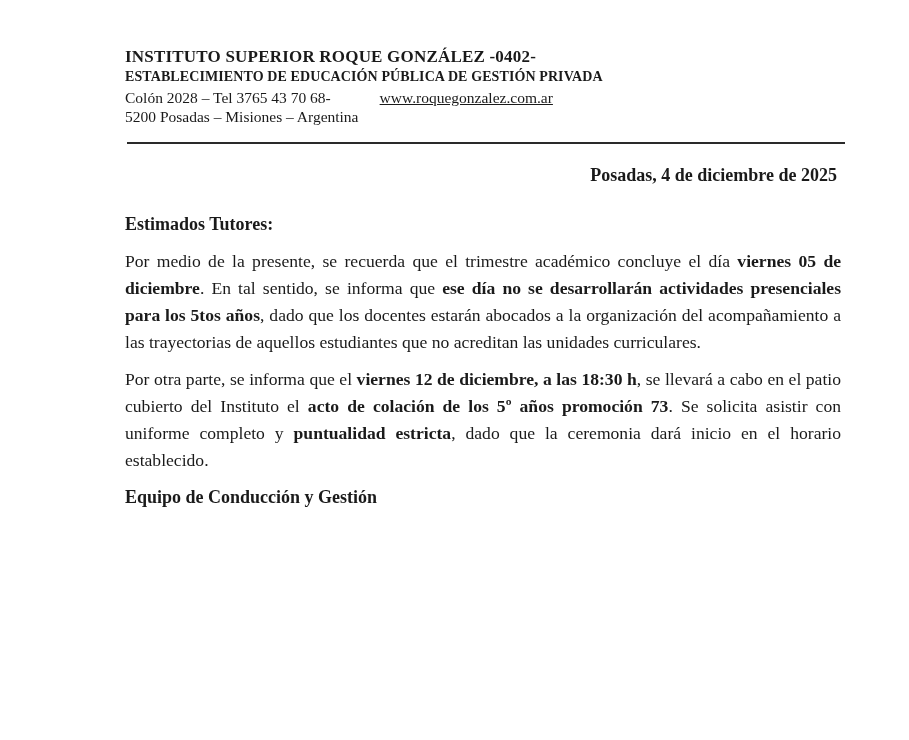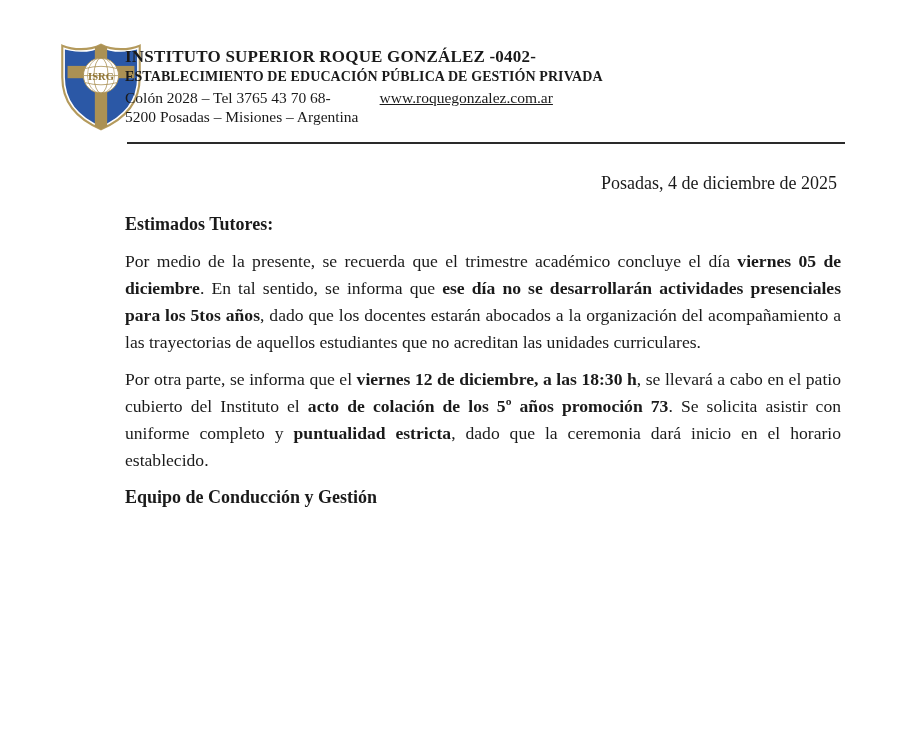--- a/index.html
+++ b/index.html
@@ -44,23 +44,22 @@
   }
 
   
   .date-line {
     position: absolute;
     left: 125px;
     top: 162px;
     width: 712px;
     text-align: right;
     font-size: 18px;
-    font-weight: normal;
+    font-weight: bold;
     line-height: 27px;
-    margin-top: 8px;
   }
   .salutation {
     position: absolute;
     left: 125px;
     top: 211px;
     font-size: 18px;
     font-weight: bold;
     line-height: 27px;
   }
   .body-text {
@@ -81,46 +80,20 @@
     font-size: 18px;
     line-height: 27px;
     padding-right: 20px;
   }
 </style>
 </head>
 <body>
 
 <div class="page">
 
-  <div class="logo">
-    <svg viewBox="0 0 100 110" width="88" height="97">
-      <defs>
-        <clipPath id="shieldClip">
-          <path d="M 6,12 C 18,17 36,18 50,11 C 64,18 82,17 94,12 L 94,48 C 94,78 76,96 50,107 C 24,96 6,78 6,48 Z"></path>
-        </clipPath>
-      </defs>
-
-      <path d="M 6,12 C 18,17 36,18 50,11 C 64,18 82,17 94,12 L 94,48 C 94,78 76,96 50,107 C 24,96 6,78 6,48 Z" fill="#2b58a6" stroke="#ffffff" stroke-width="6"></path>
-
-      <path d="M 6,12 C 18,17 36,18 50,11 C 64,18 82,17 94,12 L 94,48 C 94,78 76,96 50,107 C 24,96 6,78 6,48 Z" fill="none" stroke="#b49a5c" stroke-width="2.4"></path>
-
-      <g clip-path="url(#shieldClip)">
-        <rect x="43" y="11" width="14" height="96" fill="#ab9154"></rect>
-        <rect x="12" y="35" width="76" height="14" fill="#ab9154"></rect>
-      </g>
-
-      <g>
-        <circle cx="50" cy="46" r="20" fill="#ffffff" stroke="#a98f52" stroke-width="1"></circle>
-        <ellipse cx="50" cy="46" rx="8" ry="20" fill="none" stroke="#a98f52" stroke-width="0.9"></ellipse>
-        <ellipse cx="50" cy="46" rx="15.5" ry="20" fill="none" stroke="#a98f52" stroke-width="0.7"></ellipse>
-        <path d="M 32,38 Q 50,33 68,38 M 30,46 L 70,46 M 32,54 Q 50,59 68,54" fill="none" stroke="#a98f52" stroke-width="0.9"></path>
-        <text x="50" y="51" text-anchor="middle" font-size="12" font-weight="bold" fill="#8e7435" font-family="Liberation Serif, serif">ISRG</text>
-      </g>
-    </svg>
-  </div>
 
   <div class="header-text">
     <div class="inst-line1">INSTITUTO SUPERIOR ROQUE GONZÁLEZ -0402-</div>
     <div class="inst-line2">ESTABLECIMIENTO DE EDUCACIÓN PÚBLICA DE GESTIÓN PRIVADA</div>
     <div class="addr-line"><span>Colón 2028 – Tel 3765 43 70 68- </span><span class="link">www.roquegonzalez.com.ar</span></div>
     <div class="city-line">5200 Posadas – Misiones – Argentina</div>
   </div>
 
   <div class="header-divider"></div>
 

